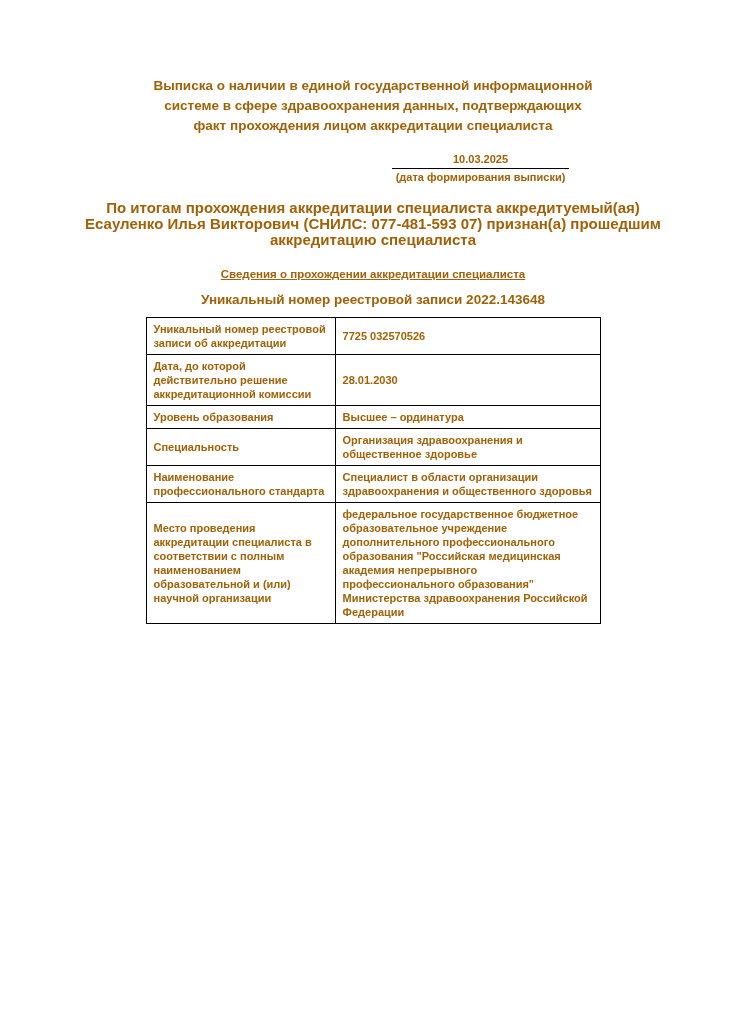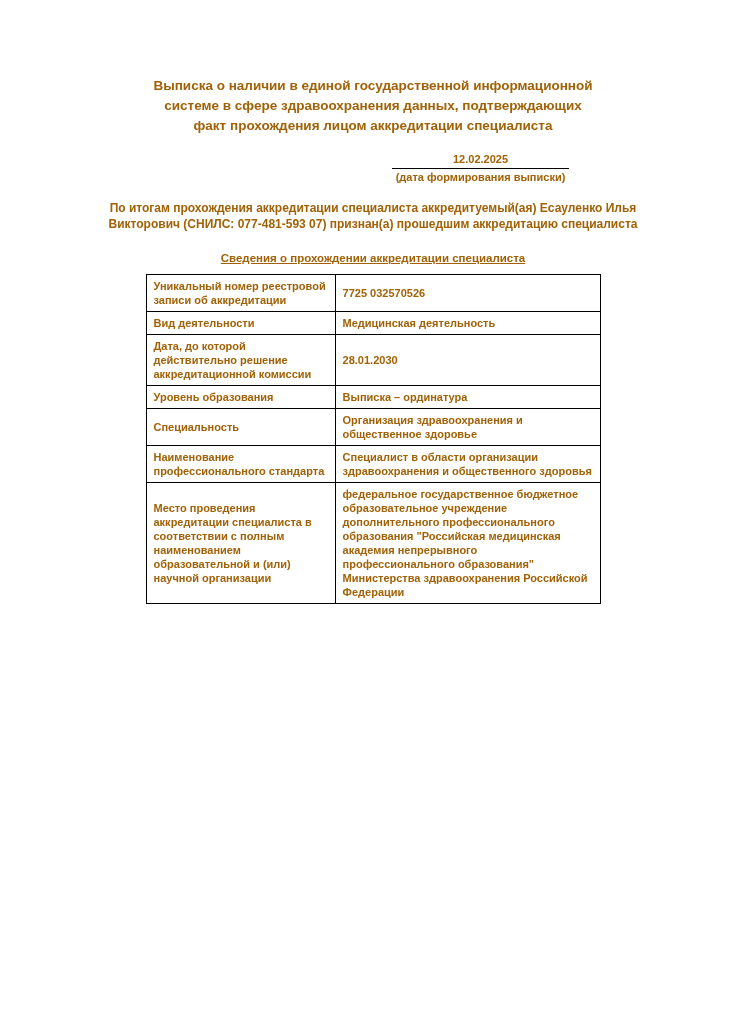--- a/index.html
+++ b/index.html
@@ -36,21 +36,21 @@
     line-height: 13px;
   }
   .date-caption {
     padding-top: 2px;
     line-height: 13px;
   }
   .intro {
     width: 586px;
     margin: 16px auto 0 auto;
     text-align: center;
-    font-size: 12px;
+    font-size: 15px;
     line-height: 16px;
   }
   .section-heading {
     margin-top: 19px;
     text-align: center;
     font-size: 11.5px;
     text-decoration: underline;
     line-height: 14px;
   }
   .registry-heading {
@@ -76,46 +76,43 @@
   td.value-col { width: 345px; }
 </style>
 </head>
 <body>
 
 <div class="page">
 
   <div class="doc-title">Выписка о наличии в единой государственной информационной системе в сфере здравоохранения данных, подтверждающих факт прохождения лицом аккредитации специалиста</div>
 
   <div class="date-block">
-    <div class="date-value">12.02.2025</div>
+    <div class="date-value">10.03.2025</div>
     <div class="date-caption">(дата формирования выписки)</div>
   </div>
 
   <div class="intro">По итогам прохождения аккредитации специалиста аккредитуемый(ая) Есауленко Илья Викторович (СНИЛС: 077-481-593 07) признан(а) прошедшим аккредитацию специалиста</div>
 
   <div class="section-heading">Сведения о прохождении аккредитации специалиста</div>
 
+  <div class="registry-heading">Уникальный номер реестровой записи 2022.143648</div>
 
   <table class="acc-table">
     <tbody>
       <tr>
         <td class="label-col">Уникальный номер реестровой записи об аккредитации</td>
         <td class="value-col">7725 032570526</td>
       </tr>
       <tr>
-        <td class="label-col">Вид деятельности</td>
-        <td class="value-col">Медицинская деятельность</td>
-      </tr>
-      <tr>
         <td class="label-col">Дата, до которой действительно решение аккредитационной комиссии</td>
         <td class="value-col">28.01.2030</td>
       </tr>
       <tr>
         <td class="label-col">Уровень образования</td>
-        <td class="value-col">Выписка – ординатура</td>
+        <td class="value-col">Высшее – ординатура</td>
       </tr>
       <tr>
         <td class="label-col">Специальность</td>
         <td class="value-col">Организация здравоохранения и общественное здоровье</td>
       </tr>
       <tr>
         <td class="label-col">Наименование профессионального стандарта</td>
         <td class="value-col">Специалист в области организации здравоохранения и общественного здоровья</td>
       </tr>
       <tr>

